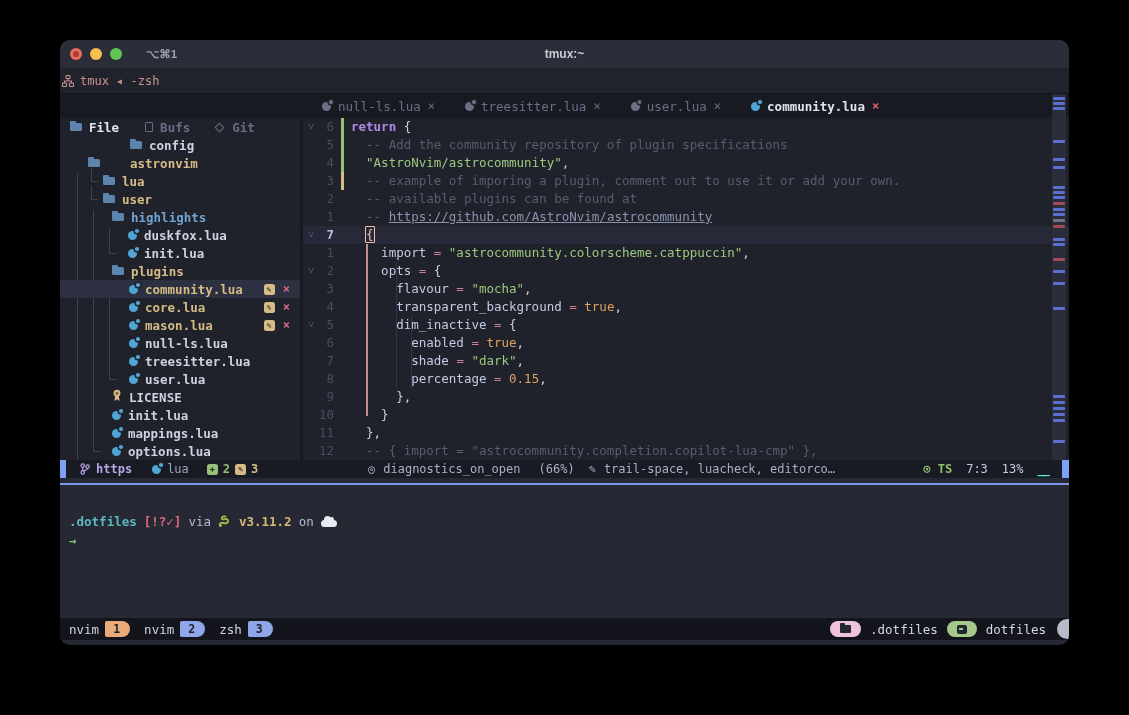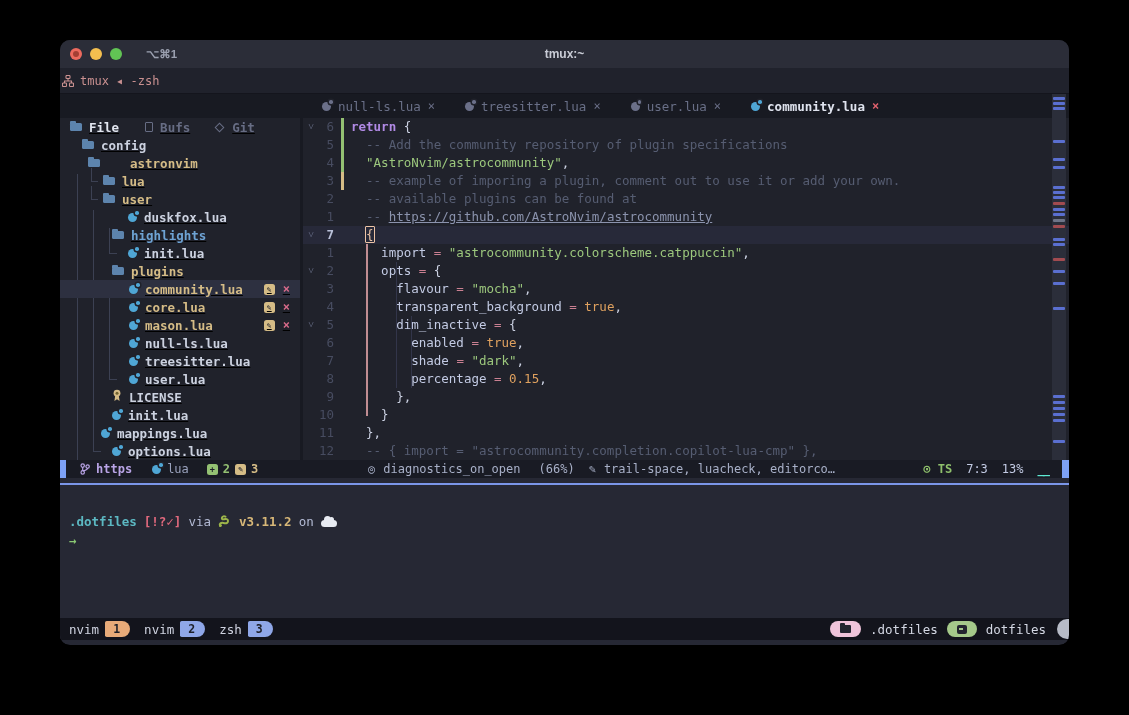--- a/index.html
+++ b/index.html
@@ -29,21 +29,21 @@
   .tabline { height:24px; background:#181a22; display:flex; align-items:center; padding-left:247px; }
   .buftab { display:flex; align-items:center; gap:7px; padding:0 15px; height:100%; font-size:12.5px; color:#696f87; cursor:default; }
   .buftab .lbl { letter-spacing:0; }
   .buftab.active { color:#dfe3ee; font-weight:bold; }
   .buftab .close { font-size:12px; color:#6b7089; }
   .buftab.active .close { color:#e0616d; font-weight:bold; }
 
   .mainrow { display:flex; height:342px; }
 
   
-  .neotree { width:243px; background:#20222b; border-right:3px solid #181a22; position:relative; font-size:12.5px;text-decoration:underline; }
+  .neotree { width:243px; background:#20222b; border-right:3px solid #181a22; position:relative; font-size:12.5px; }
   .ntabs { height:18px; display:flex; align-items:center; padding-left:10px; gap:26px; }
   .ntab { display:flex; align-items:center; gap:7px; color:#676d84; font-weight:bold; }
   .ntab.active { color:#e2e6f0; }
   .tree-rows { position:relative; }
   .trow { height:18px; display:flex; align-items:center; gap:7px; white-space:nowrap; position:relative; }
   .trow.selected { background:#2d3040; }
   .trow .lbl { font-weight:bold; }
   .c-white { color:#ccd2e0; } .c-yellow { color:#d5bc86; } .c-blue { color:#6ea3d4; }
   .badges { margin-left:auto; margin-right:10px; display:flex; align-items:center; gap:8px; }
   .pencil-badge { width:11px; height:11px; border-radius:2.5px; background:#d5bc86; color:#1d1f28;
@@ -202,43 +202,43 @@
             <div class="guide gv" style="left:31px; top:32px; height:13px;"></div>
             <div class="guide gh" style="left:31px; top:45px; width:7px;"></div>
             <div class="guide gv" style="left:31px; top:50px; height:13px;"></div>
             <div class="guide gh" style="left:31px; top:63px; width:7px;"></div>
             <div class="guide gv" style="left:33px; top:74px; height:241px;"></div>
             <div class="guide gh" style="left:33px; top:315px; width:8px;"></div>
             <div class="guide gv" style="left:49px; top:92px; height:25px;"></div>
             <div class="guide gh" style="left:49px; top:117px; width:8px;"></div>
             <div class="guide gv" style="left:49px; top:146px; height:97px;"></div>
             <div class="guide gh" style="left:49px; top:243px; width:8px;"></div>
-          <div class="trow" style="padding-left: 22px;">
+          <div class="trow" style="padding-left: 22px; margin-left: 48px;">
                 <span class="fold-ic"></span>
                 <span class="lbl c-white">config</span>
               </div>
               <div class="trow" style="padding-left: 28px; gap: 30px;">
                 <span class="fold-ic"></span>
                 <span class="lbl c-yellow">astronvim</span>
               </div>
               <div class="trow" style="padding-left: 43px;">
                 <span class="fold-ic"></span>
                 <span class="lbl c-yellow">lua</span>
               </div>
               <div class="trow" style="padding-left: 43px;">
                 <span class="fold-ic"></span>
                 <span class="lbl c-yellow">user</span>
               </div>
+              <div class="trow" style="padding-left: 52px;">
+                <span class="fold-ic"></span>
+                <span class="lbl c-blue">highlights</span>
+              </div>
               <div class="trow" style="padding-left: 68px;">
                 <span class="lua-ic"></span>
                 <span class="lbl c-white">duskfox.lua</span>
-              </div>
-              <div class="trow" style="padding-left: 52px;">
-                <span class="fold-ic"></span>
-                <span class="lbl c-blue">highlights</span>
               </div>
               <div class="trow" style="padding-left: 68px;">
                 <span class="lua-ic"></span>
                 <span class="lbl c-white">init.lua</span>
               </div>
               <div class="trow" style="padding-left: 52px;">
                 <span class="fold-ic"></span>
                 <span class="lbl c-yellow">plugins</span>
               </div>
               <div class="trow selected" style="padding-left: 69px;">
@@ -282,21 +282,21 @@
                     <circle cx="5" cy="4.2" r="3.4" fill="#d5bc86"></circle>
                     <circle cx="5" cy="4.2" r="1.5" fill="#70622f"></circle>
                     <path d="M3.2 6.8 L2.4 12 L5 10.2 L7.6 12 L6.8 6.8 Z" fill="#d5bc86"></path>
                   </svg></span>
                 <span class="lbl c-white">LICENSE</span>
               </div>
               <div class="trow" style="padding-left: 52px;">
                 <span class="lua-ic"></span>
                 <span class="lbl c-white">init.lua</span>
               </div>
-              <div class="trow" style="padding-left: 41px;">
+              <div class="trow" style="padding-left: 52px;">
                 <span class="lua-ic"></span>
                 <span class="lbl c-white">mappings.lua</span>
               </div>
               <div class="trow" style="padding-left: 52px;">
                 <span class="lua-ic"></span>
                 <span class="lbl c-white">options.lua</span>
               </div>
             </div>
         </div>
 

